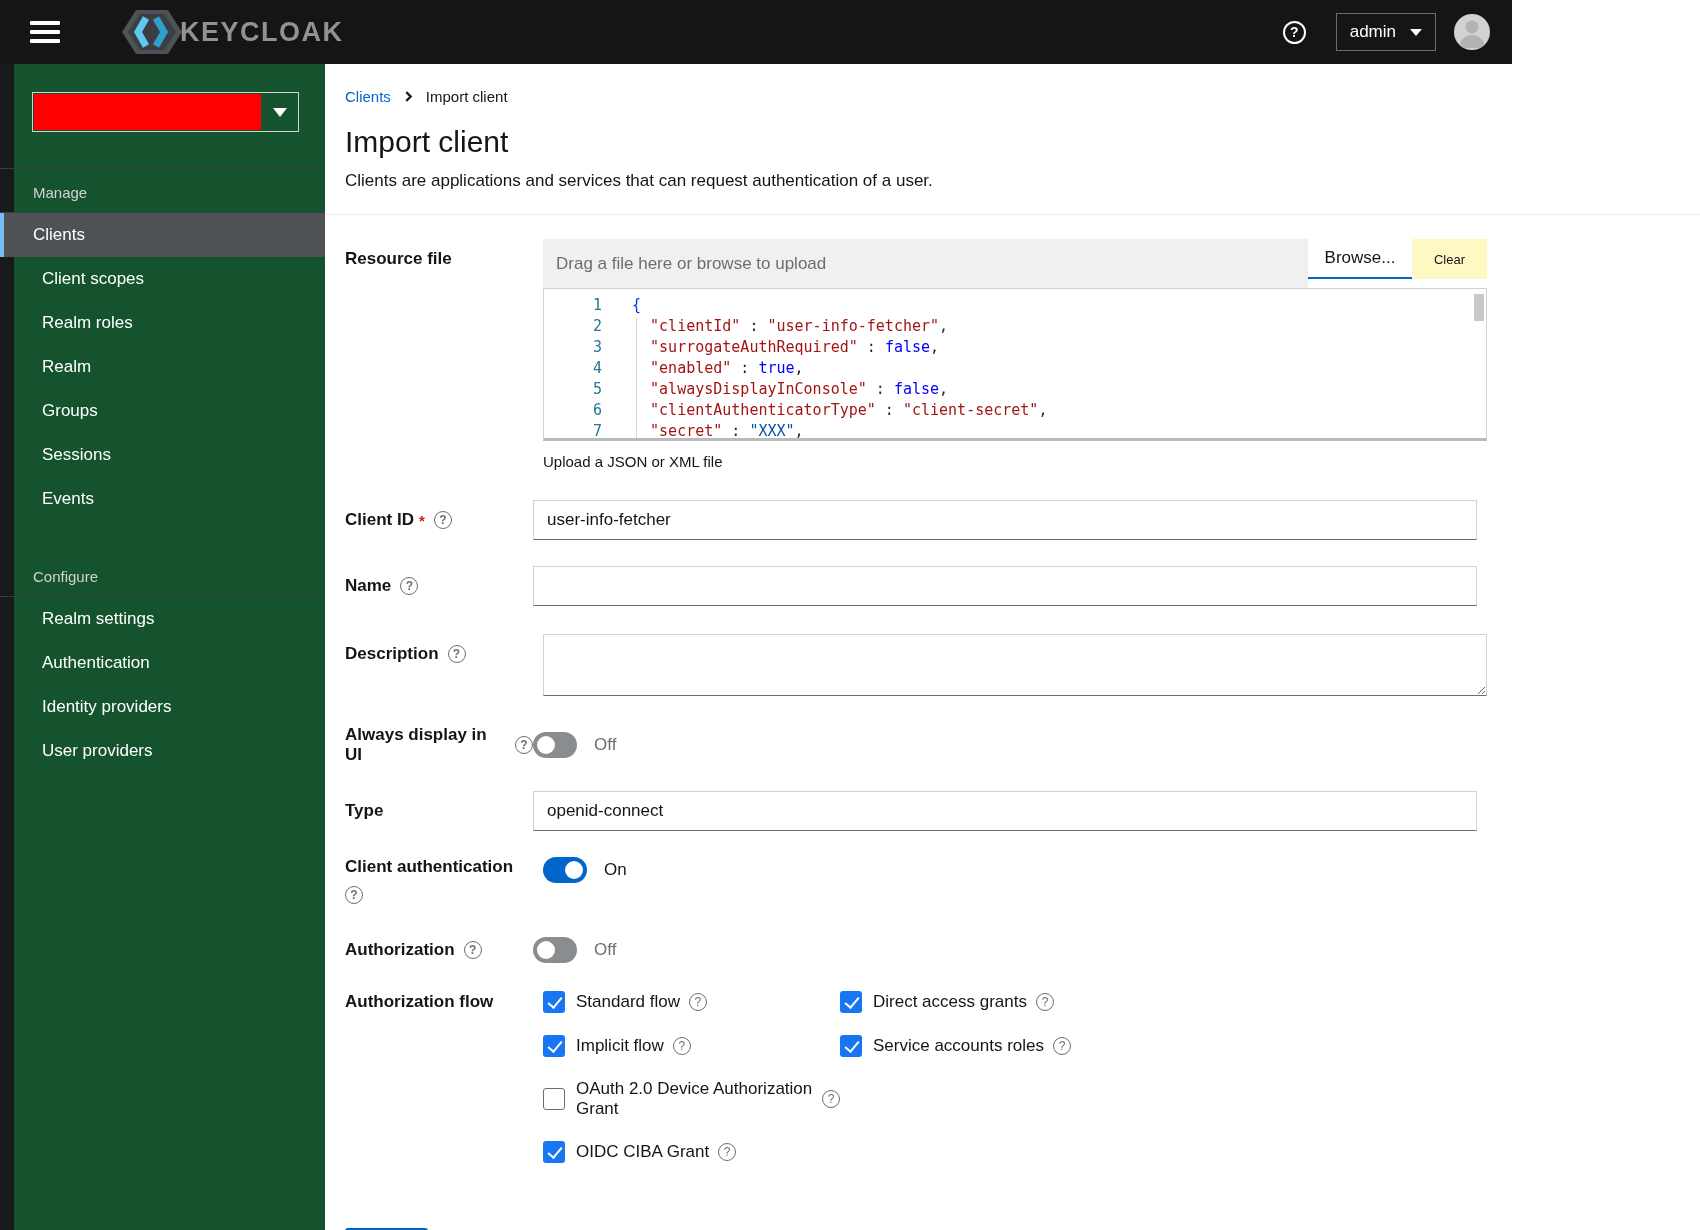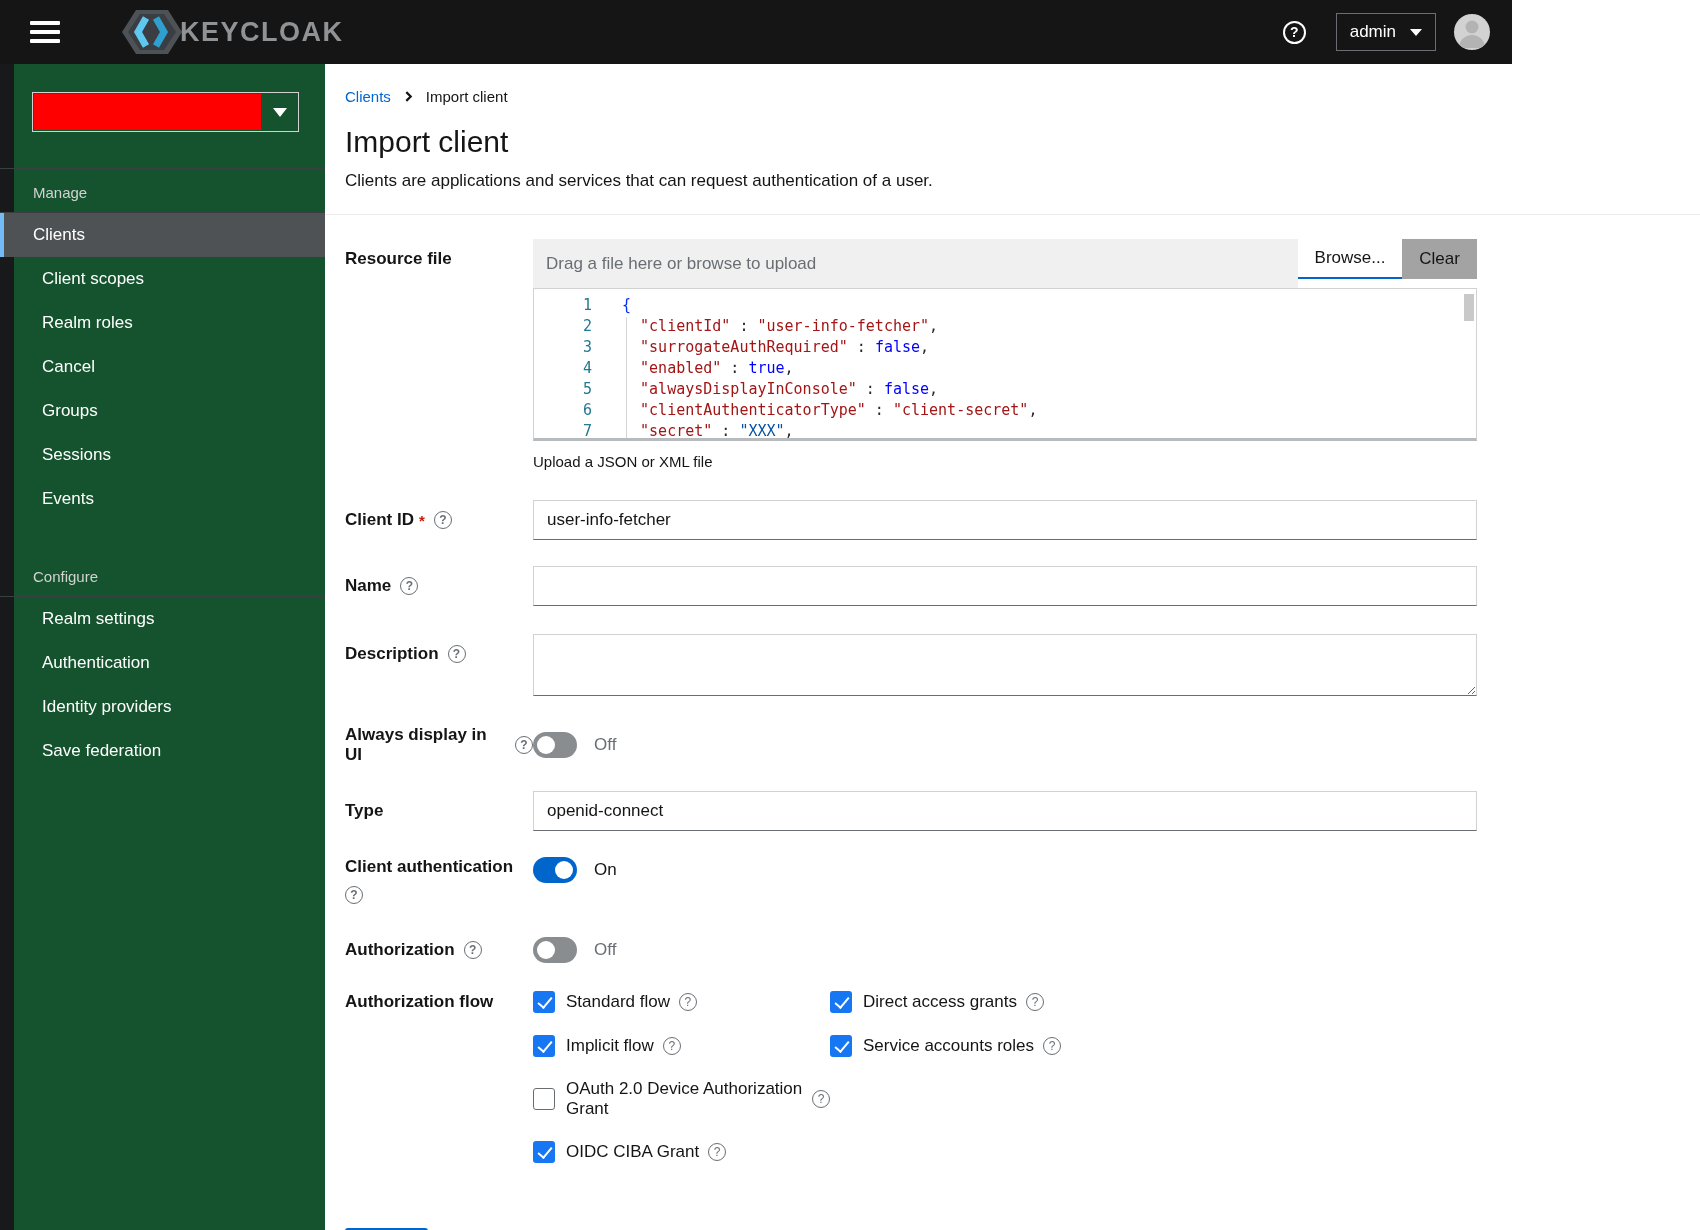--- a/index.html
+++ b/index.html
@@ -46,41 +46,41 @@
   .content { position:absolute; left:325px; top:64px; right:0; bottom:0; background:#fff; }
   .breadcrumb { margin:24px 0 0 20px; display:flex; align-items:center; font-size:15px; }
   .breadcrumb a { color:#0066cc; text-decoration:none; cursor:pointer; }
   .crumb-sep { margin:0 12px; display:inline-flex; }
   .page-title { margin:20px 0 0 20px; font-size:30px; font-weight:500; color:#151515; }
   .page-subtitle { margin:12px 0 0 20px; font-size:17px; color:#151515; }
   .header-divider { margin-top:23px; height:1px; background:#ededed; }
 
   .form { padding:24px 0 0 20px; }
   .form-row { display:grid; grid-template-columns:188px 944px; align-items:center; }
-  .form-row.row-top { align-items:start; }
+  .form-row.row-top { align-items:start;gap:10px; }
   .flabel { font-weight:bold; font-size:17px; display:flex; align-items:center; }
   .row-top .flabel { height:40px; }
   .req { color:#c9190b; margin-left:5px; font-size:15px; }
   .qicon { display:inline-flex; width:18px; height:18px; border:1px solid #6a6e73; border-radius:50%;
            align-items:center; justify-content:center; flex:none; color:#6a6e73; font-size:12px;
            margin-left:9px; cursor:pointer; }
   .qicon::before { content:"?"; }
 
   .text-input { width:944px; height:40px; border:1px solid #d2d2d2; border-bottom-color:#6a6e73;
                 font-size:17px; font-family:"Liberation Sans",sans-serif; color:#151515; padding:0 13px; outline:none; }
   textarea.text-input { height:62px; padding-top:8px; resize:both; }
 
   
   .file-row { display:flex; width:944px; }
   .file-input { flex:1; height:49px; background:#f0f0f0; display:flex; align-items:center;
                 padding-left:13px; cursor:pointer; }
   .file-placeholder { color:#6a6e73; font-size:17px; }
   .browse-btn { width:104px; height:40px; background:#fff; border:none; border-bottom:2px solid #0066cc;
                 font-size:17px; font-family:inherit; color:#151515; cursor:pointer; }
-  .clear-btn { width:75px; height:40px; background:#a3a3a3; border:none; font-size:17px;
+  .clear-btn { width:75px; height:40px; background:#fef9c3; border:none; font-size:13px;
                font-family:inherit; color:#151515; cursor:pointer; }
   .code-editor { position:relative; width:944px; height:153px; background:#fff;
                  border:1px solid #d2d2d2; border-bottom:3px solid #b8bbbe; padding-top:6px; overflow:hidden; }
   .code-line { position:relative; height:21px; line-height:21px; padding-left:88px;
                font-family:"DejaVu Sans Mono","Liberation Mono",monospace; font-size:15px; white-space:pre; }
   .ln { position:absolute; left:0; top:0; width:58px; text-align:right; color:#237893; }
   .indent-guide { position:absolute; left:92px; top:28px; width:1px; height:124px; background:#d6d6d6; }
   .vscroll-thumb { position:absolute; right:2px; top:5px; width:10px; height:27px; background:#c9c9c9; }
   .tk-key { color:#a31515; } .tk-str { color:#a31515; } .tk-bool { color:#0000ff; }
   .tk-strb { color:#0451a5; } .tk-p { color:#24292e; } .tk-brace { color:#0431fa; }
@@ -158,33 +158,33 @@
     <div class="realm-caret"></div>
   </div>
   <div class="nav-block-top">
     <div class="side-divider"></div>
     <div class="nav-section-label">Manage</div>
     <div class="side-divider"></div>
     <ul class="nav-list">
         <li class="nav-item selected">Clients</li>
         <li class="nav-item">Client scopes</li>
         <li class="nav-item">Realm roles</li>
-        <li class="nav-item">Cancel</li>
+        <li class="nav-item">Realm</li>
         <li class="nav-item">Groups</li>
         <li class="nav-item">Sessions</li>
         <li class="nav-item">Events</li>
       </ul>
     <div class="nav-gap"></div>
     <div class="nav-section-label">Configure</div>
     <div class="side-divider"></div>
     <ul class="nav-list">
         <li class="nav-item">Realm settings</li>
         <li class="nav-item">Authentication</li>
         <li class="nav-item">Identity providers</li>
-        <li class="nav-item">Save federation</li>
+        <li class="nav-item">User providers</li>
       </ul>
   </div>
 </nav>
 
 <main class="content">
 
   <div class="breadcrumb">
     <a>Clients</a>
     <span class="crumb-sep">
       <svg width="11" height="11" viewBox="0 0 10 10">

